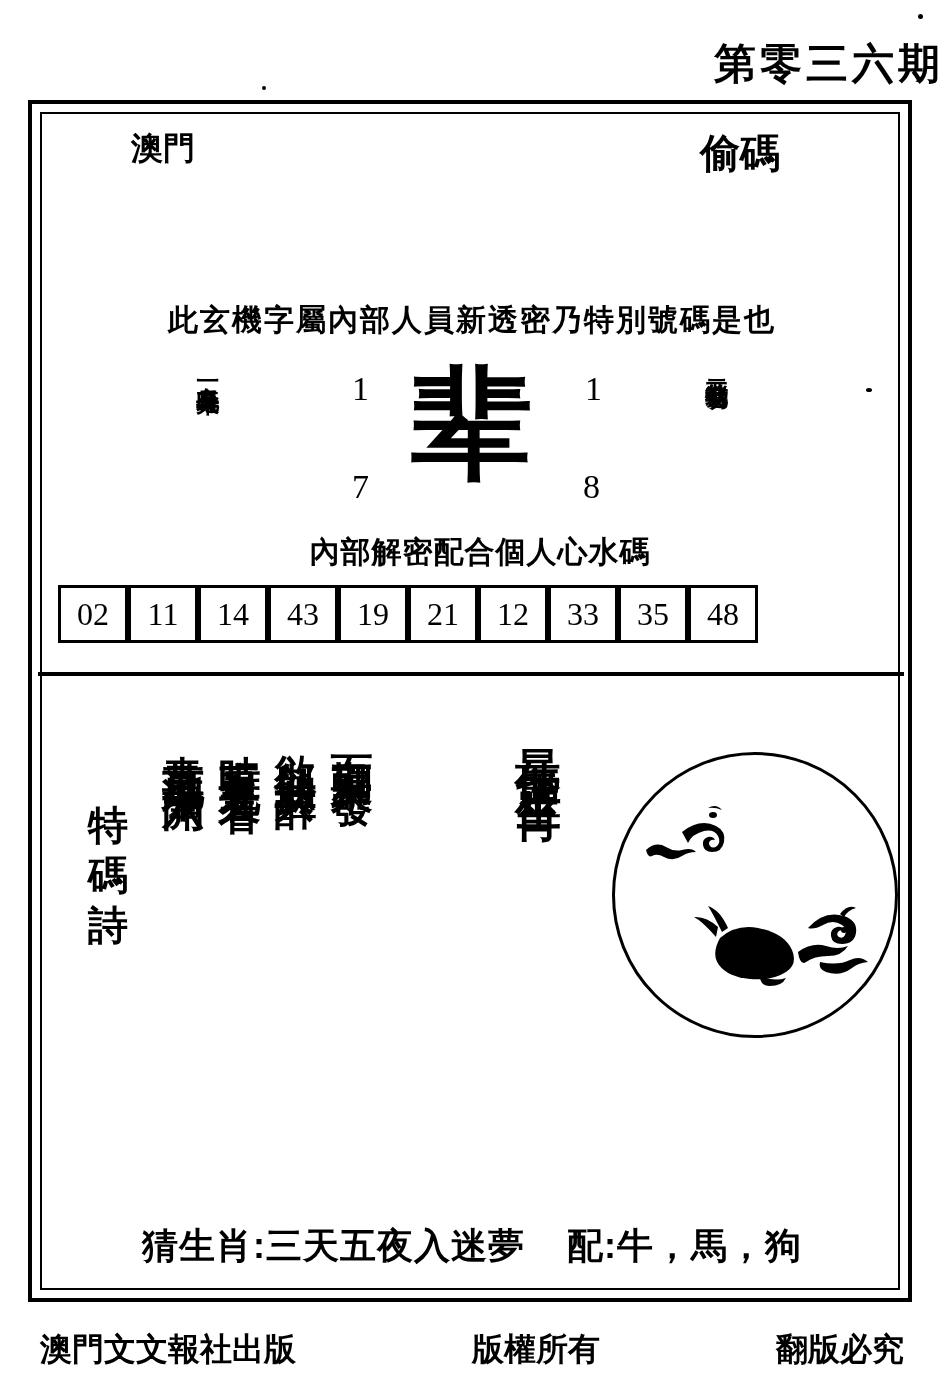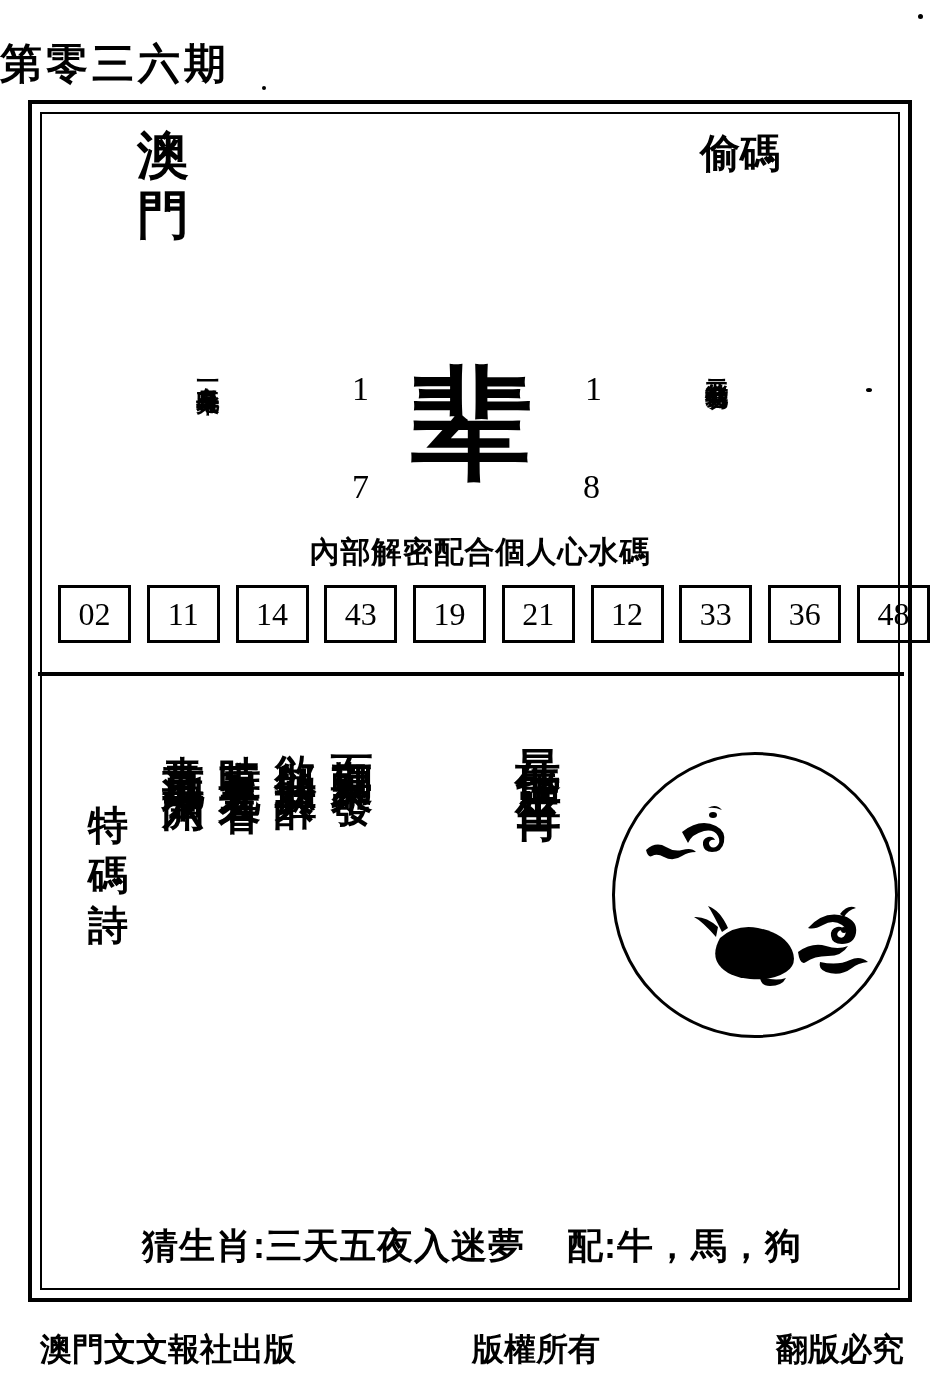--- a/index.html
+++ b/index.html
@@ -20,21 +20,21 @@
     position: absolute;
     inset: 0;
   }
 
   
   .issue-title {
     position: absolute;
     top: 36px;
     left: 0;
     width: 944px;
-    text-align: left;
+    text-align: right;
     font-size: 42px;
     font-weight: bold;
     letter-spacing: 4px;
     font-family: "DejaVu Serif", serif;
   }
 
   
   .frame {
     position: absolute;
     left: 28px;
@@ -53,25 +53,25 @@
     border: 2px solid #000;
     box-sizing: border-box;
   }
 
   
   .brand-left {
     position: absolute;
     left: 128px;
     top: 130px;
     width: 70px;
-    font-size: 52px;
+    font-size: 32px;
     font-weight: bold;
     line-height: 1.15;
     text-align: center;
-    font-family: Liberation Mono, monospace;
+    font-family: Liberation Serif, serif;
   }
   .brand-right {
     position: absolute;
     left: 700px;
     top: 130px;
     width: 80px;
     font-size: 40px;
     font-weight: bold;
     line-height: 1.15;
     text-align: center;
@@ -150,21 +150,21 @@
     letter-spacing: 1px;
     font-family: "DejaVu Serif", serif;
     margin-left: 8px;
   }
 
   
   .numbers {
     position: absolute;
     left: 58px;
     top: 585px;
-    width: 872px;
+    width: 700px;
     display: flex;
     justify-content: space-between;
   }
   .num-box {
     width: 73px;
     height: 58px;
     border: 3px solid #000;
     box-sizing: border-box;
     display: flex;
     align-items: center;
@@ -281,20 +281,21 @@
 <div class="page">
 
   <div class="issue-title">第零三六期</div>
 
   <div class="frame">
     <div class="frame-inner"></div>
   </div>
 
   <div class="brand-left">澳門</div>
   <div class="brand-right">偷碼</div>
+  <div class="subtitle">此玄機字屬內部人員新透密乃特別號碼是也</div>
 
   <div class="vert-phrase phrase-left">一身白毛長耳朵</div>
 
   <div class="num-tl">1</div>
   <div class="num-tr">1</div>
   <div class="num-bl">7</div>
   <div class="num-br">8</div>
 
   <div class="big-char">辈</div>
 
@@ -306,21 +307,21 @@
 
   <div class="numbers">
     <div class="num-box">02</div>
     <div class="num-box">11</div>
     <div class="num-box">14</div>
     <div class="num-box">43</div>
     <div class="num-box">19</div>
     <div class="num-box">21</div>
     <div class="num-box">12</div>
     <div class="num-box">33</div>
-    <div class="num-box">36</div>
+    <div class="num-box">35</div>
     <div class="num-box">48</div>
   </div>
 
   <div class="divider"></div>
 
   <div class="poem-label">特碼詩</div>
 
   <div class="poem-cols">
     <div class="poem-col">百期歸來一發</div>
     <div class="poem-col">欲與仙女共醉</div>

